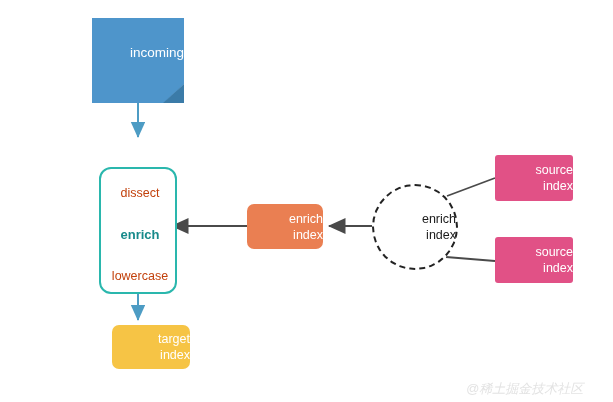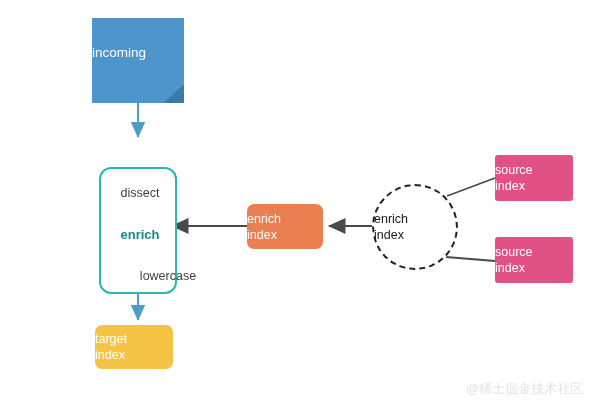--- a/index.html
+++ b/index.html
@@ -22,21 +22,21 @@
     left: 0;
     top: 0;
     width: 613px;
     height: 402px;
   }
   .node {
     position: absolute;
     box-sizing: border-box;
     display: flex;
     flex-direction: column;
-    align-items: flex-start;
+    align-items: flex-end;
     justify-content: center;
     text-align: center;
     line-height: 1.28;
   }
 
   
   #incoming-documents {
     left: 92px;
     top: 18px;
     width: 92px;
@@ -76,35 +76,35 @@
     border-radius: 12px;
     background: #ffffff;
     box-sizing: border-box;
   }
   .pipeline-step {
     position: absolute;
     left: 0;
     width: 78px;
     text-align: center;
     font-size: 12.5px;
-    color: #404040;
+    color: #c2410c;
     white-space: nowrap;
   }
   #pipeline-step-dissect { top: 17px; }
   #pipeline-step-enrich {
     top: 58px;
     color: #178a8b;
     font-weight: bold;
     font-size: 13px;
   }
-  #pipeline-step-lowercase { top: 100px; margin-left: 28px; }
+  #pipeline-step-lowercase { top: 100px; }
 
   
   #target-index {
-    left: 95px;
+    left: 112px;
     top: 325px;
     width: 78px;
     height: 44px;
     background: #f6c445;
     color: #ffffff;
     border-radius: 7px;
     font-size: 12.5px;
   }
 
   
@@ -154,20 +154,21 @@
     white-space: nowrap;
     letter-spacing: 0.2px;
   }
   #watermark-brand {
     position: absolute;
     left: 466px;
     top: 380px;
     font-size: 13px;
     color: #e3e3e3;
     white-space: nowrap;
+    font-style: italic;
   }
   .node span { display: block; }
 </style>
 </head>
 <body>
 
 <div id="canvas">
 
   <svg class="svg-layer" viewBox="0 0 613 402" xmlns="http://www.w3.org/2000/svg">
     <defs>

